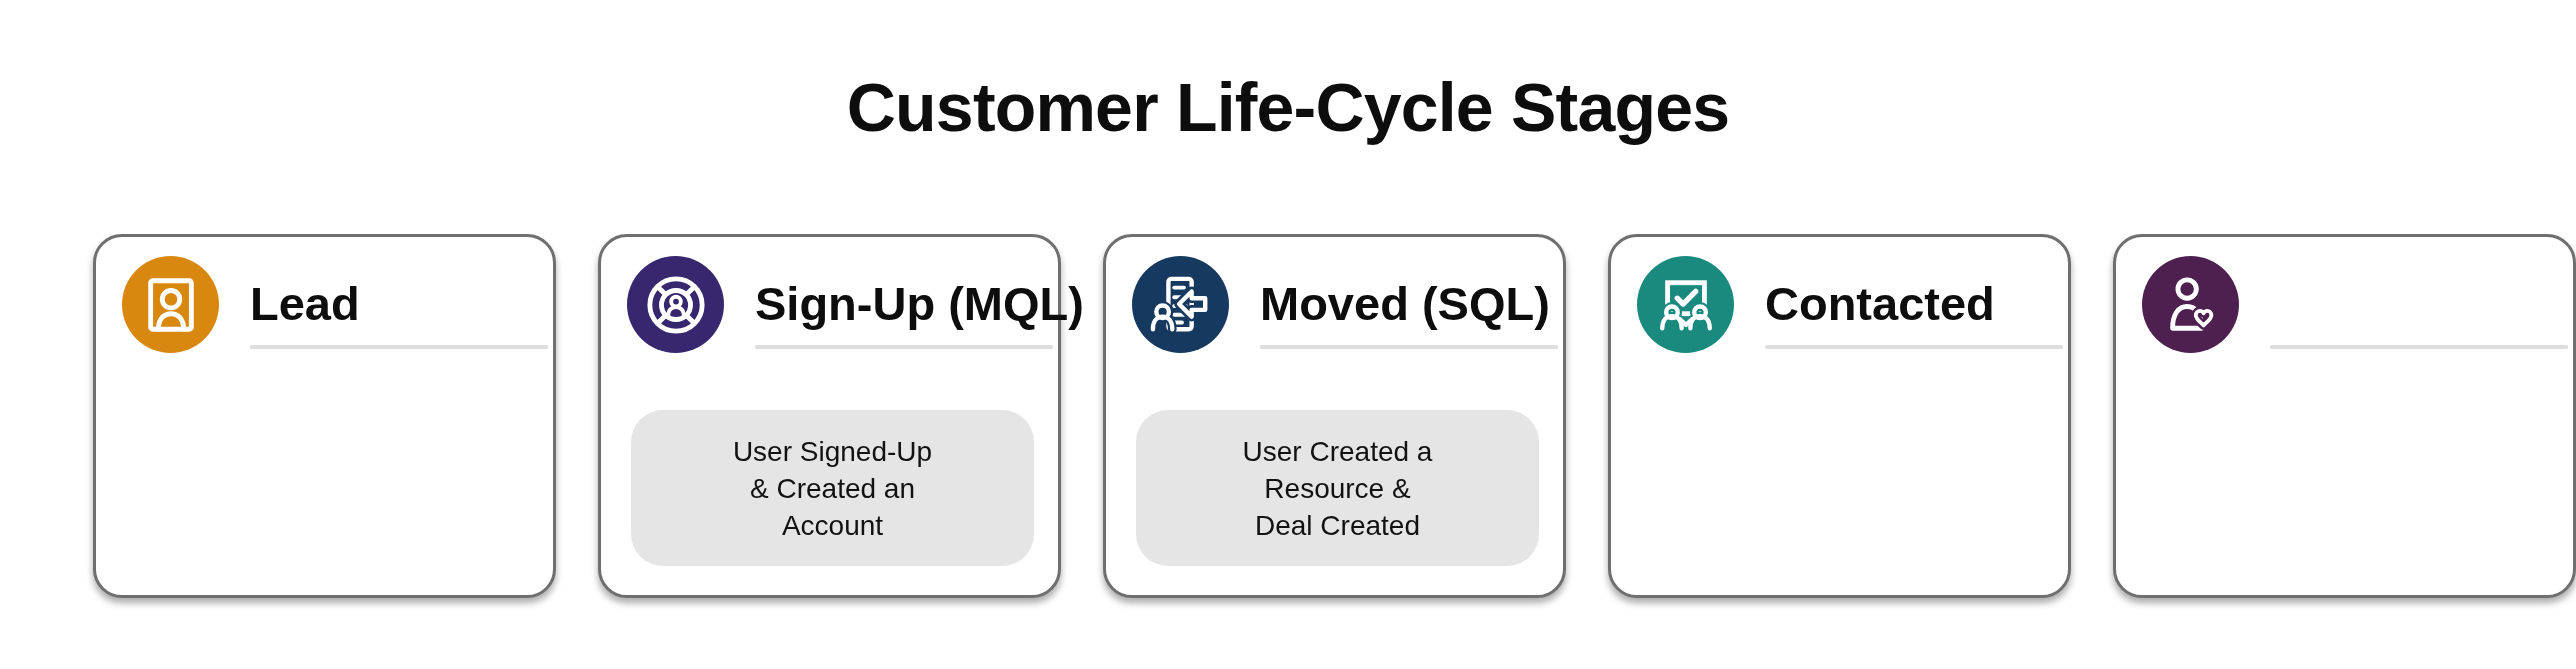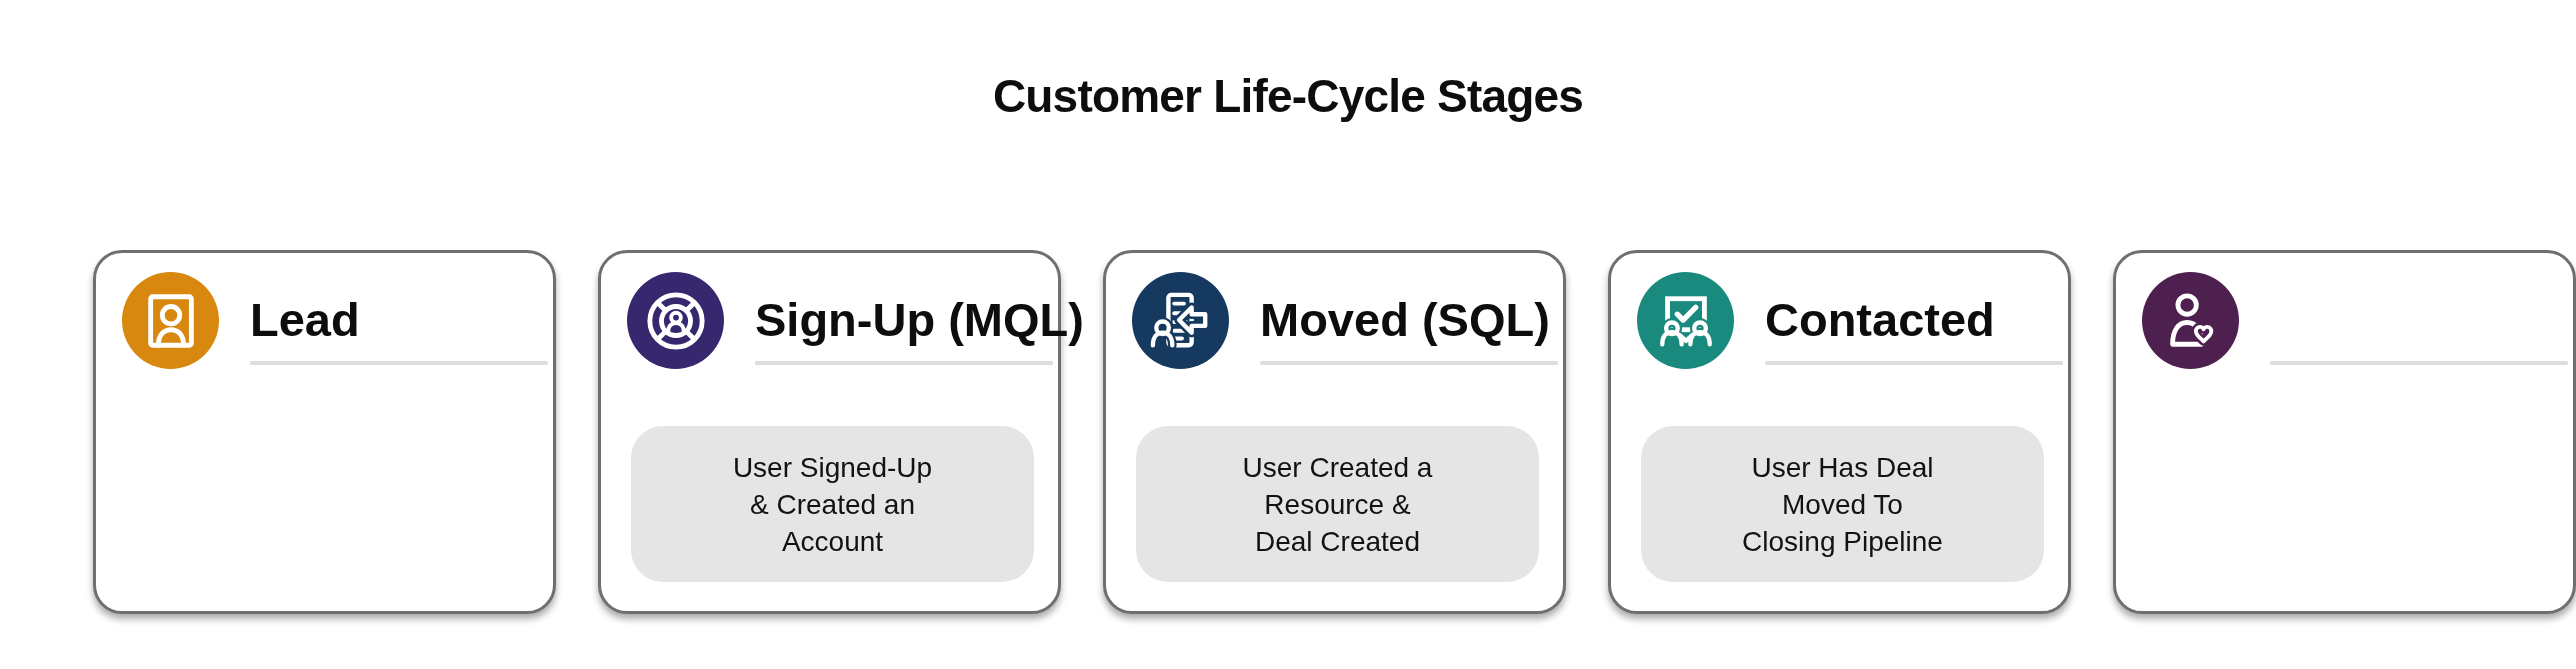--- a/index.html
+++ b/index.html
@@ -4,25 +4,25 @@
 <title>Customer Life-Cycle Stages</title>
 <style>
   html,body{margin:0;padding:0;background:#ffffff;}
   body{
     width:2576px;height:670px;position:relative;overflow:hidden;
     font-family:"Liberation Sans","DejaVu Sans",sans-serif;
     -webkit-font-smoothing:antialiased;
   }
   .page-title{
     position:absolute;top:73px;left:0;right:0;margin:0;
-    text-align:center;font-size:46px;line-height:1;font-weight:700;
+    text-align:center;font-size:68px;line-height:1;font-weight:700;
     color:#0d0d0d;letter-spacing:-0.8px;
   }
   .cards{
-    position:absolute;left:48px;top:250px;
+    position:absolute;left:48px;top:234px;
     display:flex;gap:42px;padding-left:45px;
   }
   .card{
     position:relative;box-sizing:border-box;
     width:463px;height:364px;
     background:#ffffff;
     border:3.8px solid #6f6f6f;
     border-radius:29px;
     box-shadow:0 5.3px 7.6px -0.8px rgba(0,0,0,0.33);
   }
@@ -132,25 +132,20 @@
         <path class="casing" d="M36.5 56 c0-8.5 4-12.5 10-12.5 s10 4 10 12.5" stroke-width="9" stroke="#1a8a7e"></path>
         <path class="ico" d="M25.5 46.5 l6.5 6 6.5-6" stroke-width="4.5"></path>
         <circle class="ico" cx="17.5" cy="39.5" r="6" stroke-width="4.5"></circle>
         <path class="ico" d="M7.5 56 c0-8.5 4-12.5 10-12.5 s10 4 10 12.5" stroke-width="4.5"></path>
         <circle class="ico" cx="46.5" cy="39.5" r="6" stroke-width="4.5"></circle>
         <path class="ico" d="M36.5 56 c0-8.5 4-12.5 10-12.5 s10 4 10 12.5" stroke-width="4.5"></path>
       </svg>
     </div>
     <div class="card-title">Contacted</div>
     <div class="separator"></div>
-    <div class="desc-box">
-      <div class="desc-text">User Has Deal
-Moved To
-Closing Pipeline</div>
-    </div>
   </div>
 
   <div class="card">
     <div class="icon-circle" style="background: rgb(77, 32, 80);">
       <svg viewBox="0 0 64 64">
         <circle class="ico" cx="28" cy="15.5" r="9.5" stroke-width="5"></circle>
         <path class="ico" d="M13 56 C13 41 19.5 33.5 28 33.5 C36.5 33.5 43 41 43 56 Z" stroke-width="5"></path>
         <path class="casing" d="M45 53 C41.5 49.5 37 46.5 37 42.5 C37 39.8 39 38 41.3 38 C43 38 44.3 39 45 40.5 C45.7 39 47 38 48.7 38 C51 38 53 39.8 53 42.5 C53 46.5 48.5 49.5 45 53 Z" stroke-width="9" stroke="#4d2050" fill="#4d2050"></path>
         <path class="ico" d="M45 53 C41.5 49.5 37 46.5 37 42.5 C37 39.8 39 38 41.3 38 C43 38 44.3 39 45 40.5 C45.7 39 47 38 48.7 38 C51 38 53 39.8 53 42.5 C53 46.5 48.5 49.5 45 53 Z" stroke-width="4"></path>
       </svg>

